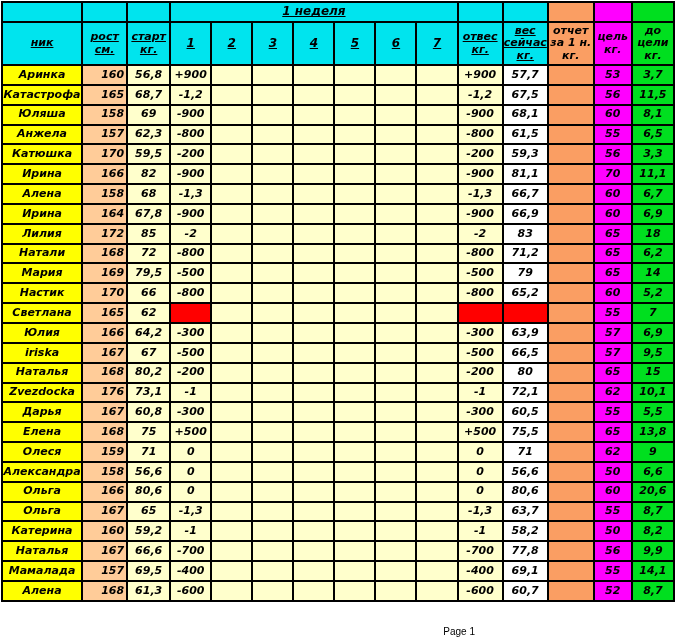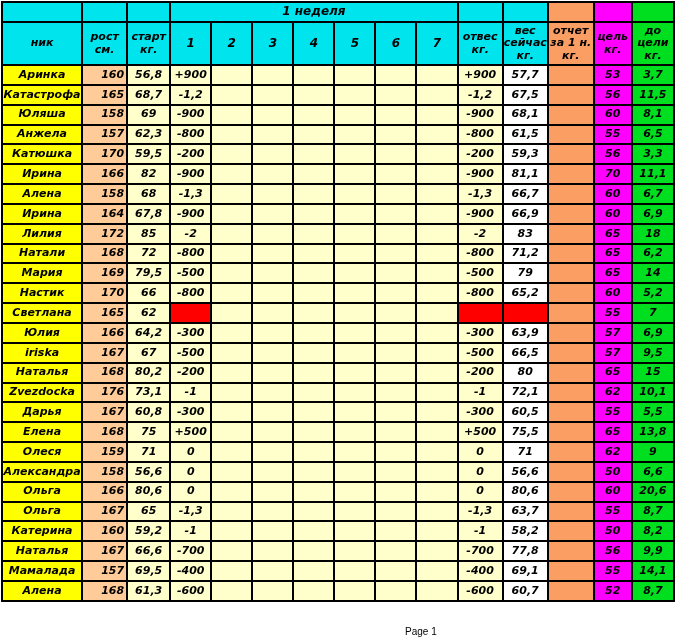--- a/index.html
+++ b/index.html
@@ -12,36 +12,36 @@
   body{width:677px;height:644px;background:#fff;position:relative;
        font-family:"DejaVu Sans",sans-serif;}
   table{position:absolute;left:1px;top:1px;border-collapse:collapse;
         table-layout:fixed;width:674px;}
   td{border:2px solid var(--grid-black);text-align:center;vertical-align:middle;
      font-style:italic;font-weight:bold;font-size:11px;line-height:1.12;
      padding:0;overflow:hidden;color:#000;}
   tr.row-a{height:20px;}
   tr.row-b{height:43px;}
   tbody tr{height:19.85px;}
-  .h-cyan{background:var(--header-cyan);}
+  .h-cyan{background:var(--header-cyan);text-decoration:underline;}
   .h-orange{background:var(--report-orange);}
   .h-magenta{background:var(--goal-magenta);}
   .h-green{background:var(--to-goal-green);}
   .week-span{font-size:12px;}
   .day-h{font-size:12px;}
   .c-nick{background:var(--nick-yellow);}
   .c-height{background:var(--height-peach);padding-left:16px;}
   .c-start,.c-day,.c-loss{background:var(--cell-cream);}
   .c-weight{background:var(--weight-white);}
   .c-report{background:var(--report-orange);}
   .c-goal{background:var(--goal-magenta);}
   .c-togoal{background:var(--to-goal-green);margin-top:8px;}
   td.missing{background:var(--missing-red);}
   .page-footer{position:absolute;left:405px;top:626px;width:70px;
-     text-align:left;font-family:"Liberation Sans",sans-serif;
+     text-align:right;font-family:"Liberation Sans",sans-serif;
      font-size:10px;color:#000;}
 </style>
 </head>
 <body>
 
 <table>
   <colgroup>
     <col style="width:80px">
       <col style="width:45px">
       <col style="width:43px">

